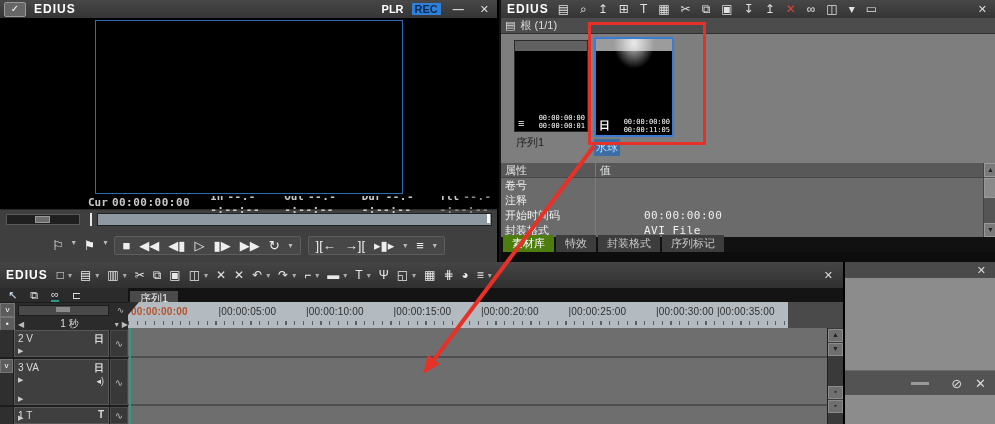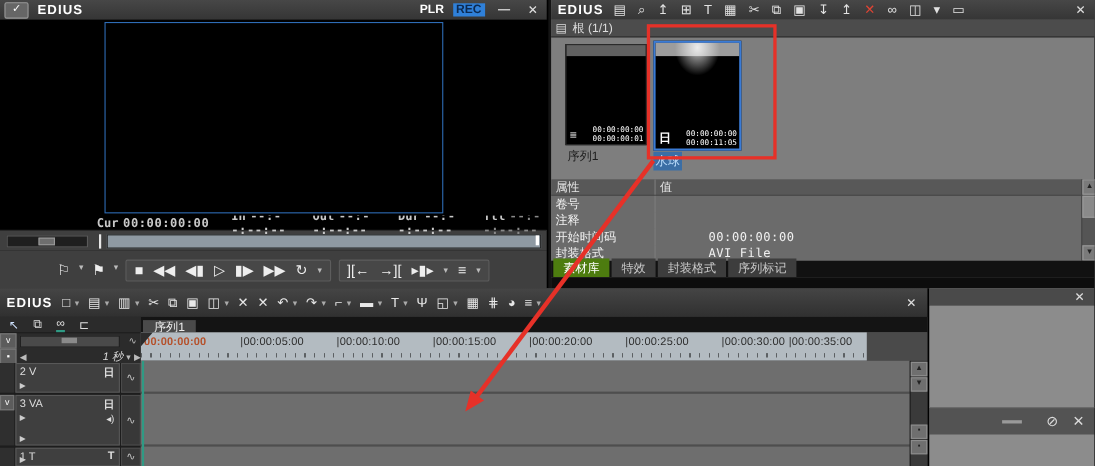--- a/index.html
+++ b/index.html
@@ -94,21 +94,21 @@
   #t-modes .teal{border-bottom:2px solid #2f9a84;color:#ddd;}
   #t-modes .plain{color:#ddd;}
   .lrow{height:14px;display:flex;align-items:center;gap:3px;}
   .vbtn{width:13px;height:12px;background:#5c5c5c;border:1px solid #777;color:#fff;font-size:8px;
         text-align:center;line-height:11px;}
   #t-zoomgroove{flex:1;height:9px;background:#4a4a4a;border:1px solid #1d1d1d;position:relative;margin-right:1px;}
   #t-zoomgroove .thumb{position:absolute;left:42%;top:1px;width:14px;height:5px;background:#8a8a8a;}
   .wv{width:15px;color:#bbb;font-size:9px;text-align:center;}
   #t-scalerow{color:#ddd;font-size:10px;}
   #t-scalerow .cap{font-size:8px;color:#bbb;}
-  #t-scalerow .lbl{flex:1;text-align:right;font-style:italic;}
+  #t-scalerow .lbl{flex:1;text-align:center;}
   #t-tracks{position:absolute;left:0;top:42px;right:0;bottom:0;display:flex;flex-direction:column;gap:2px;
             background:#1d1d1d;}
   .trow{display:flex;gap:1px;background:#1d1d1d;}
   .trow .mcol{width:13px;background:#2f2f2f;display:flex;align-items:flex-start;}
   .trow .tbox{flex:1;background:#3f3f3f;border:1px solid #585858;position:relative;color:#ddd;font-size:10px;}
   .trow .wcol{width:16px;background:#383838;border:1px solid #4a4a4a;display:flex;align-items:center;
               justify-content:center;color:#bbb;font-size:10px;}
   .trk-v{height:27px;} .trk-va{height:46px;} .trk-t{height:17px;flex:1;justify-content:flex-end;}
   .tbox .tl{position:absolute;left:3px;top:2px;}
   .tbox .patch{position:absolute;right:4px;top:1px;font-weight:bold;}

